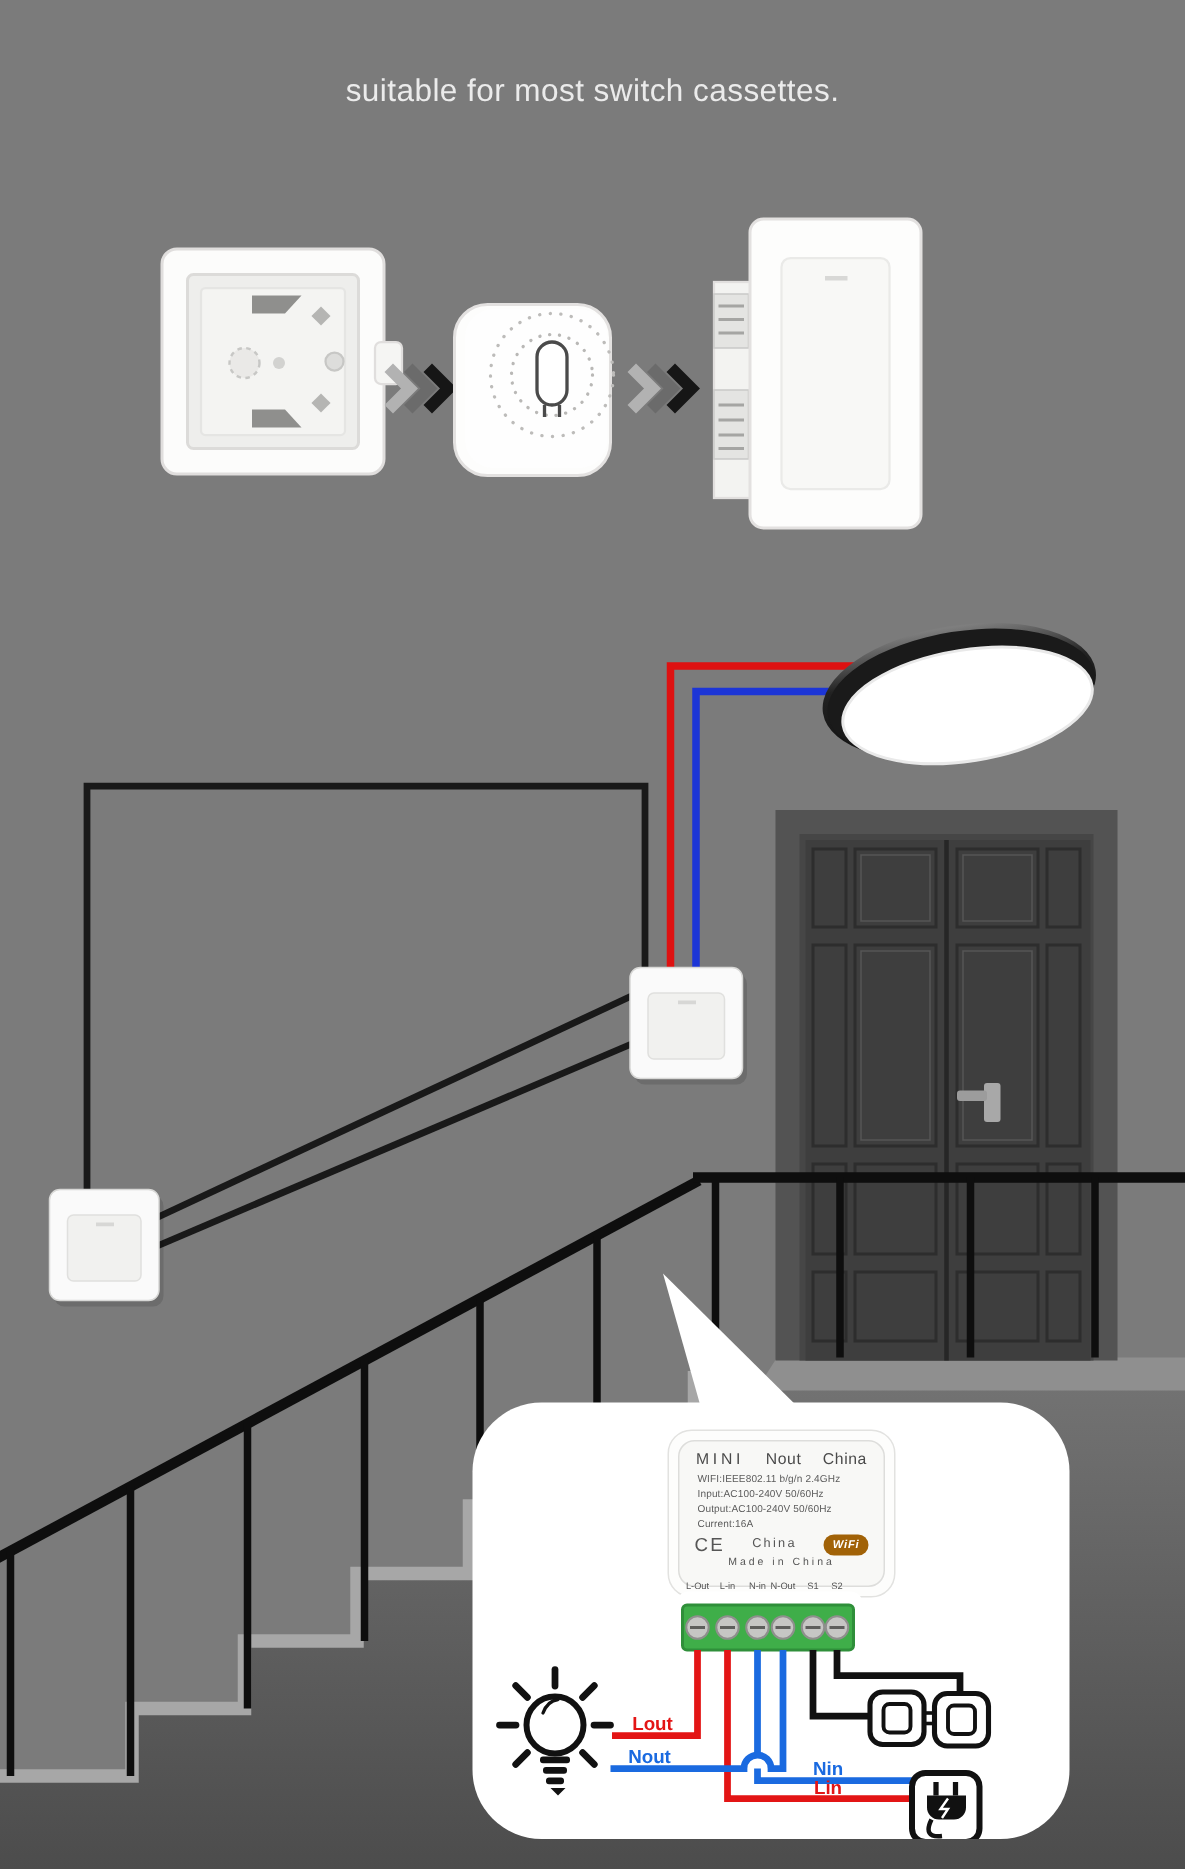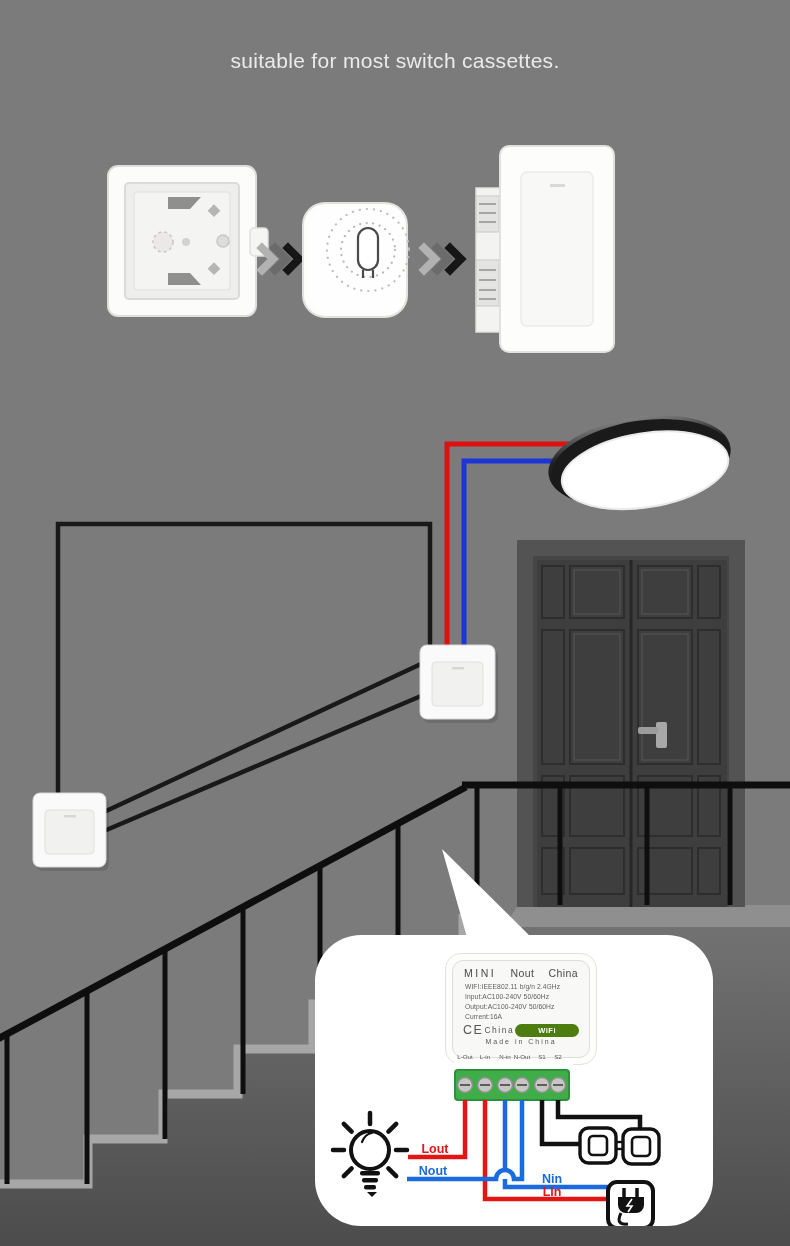--- a/index.html
+++ b/index.html
@@ -14,25 +14,25 @@
           border-radius:46px;z-index:4;}
   .device{position:absolute;left:130px;top:18px;width:152px;height:112px;background:#fdfdfc;
           border:1px solid #e2e2e0;border-radius:16px;box-sizing:border-box;z-index:1;}
   .device-panel{position:absolute;left:6px;top:6px;right:6px;bottom:6px;background:#f8f8f6;
           border:1px solid #dddddb;border-radius:11px;overflow:hidden;}
   .dev-title{display:flex;justify-content:space-between;align-items:baseline;
           padding:6px 11px 0 11px;font-size:10.5px;color:#4a4a4a;}
   .dev-title .w0{letter-spacing:2.5px;}
   .dev-title .w1,.dev-title .w2{letter-spacing:.4px;}
   .dev-specs{margin:3px 0 0 12px;font-size:6.7px;line-height:1.5;color:#5c5c5c;letter-spacing:.1px;}
-  .cert-row{display:flex;align-items:center;margin:1px 10px 0 10px;}
+  .cert-row{display:flex;margin:1px 10px 0 10px;}
   .ce{font-size:12.5px;letter-spacing:1.5px;color:#555;font-weight:400;}
   .rohs{flex:1;text-align:center;font-size:8.5px;letter-spacing:1.5px;color:#555;}
-  .wifi-badge{background:#4d7c0f;color:#fff;font-size:7.5px;font-weight:bold;
-          border-radius:8px;padding:2px 23px;letter-spacing:.5px;}
+  .wifi-badge{background:#a16207;color:#fff;font-size:7.5px;font-weight:bold;font-style:italic;
+          border-radius:8px;padding:2px 6px;letter-spacing:.5px;}
   .made-in{text-align:center;font-size:7px;letter-spacing:2px;color:#555;margin-top:1px;}
   .diagram-svg{position:absolute;left:0;top:0;z-index:2;pointer-events:none;}
 </style>
 </head>
 <body>
 
 <div class="stage">
 
   <svg class="scene-svg" width="790" height="1246" viewBox="0 0 790 1246">
     <defs>

